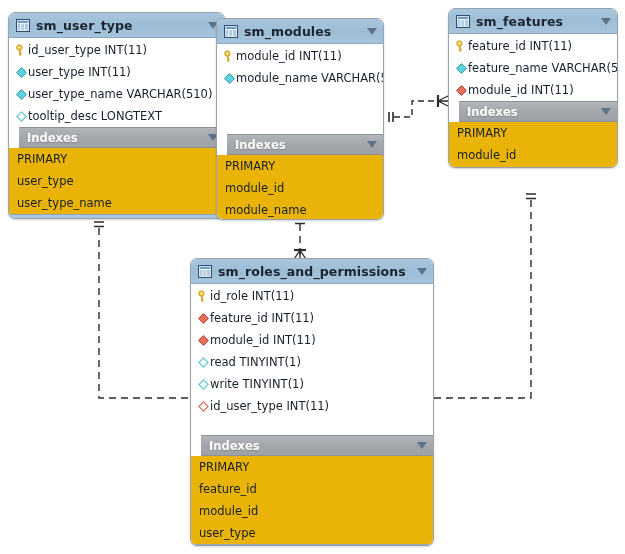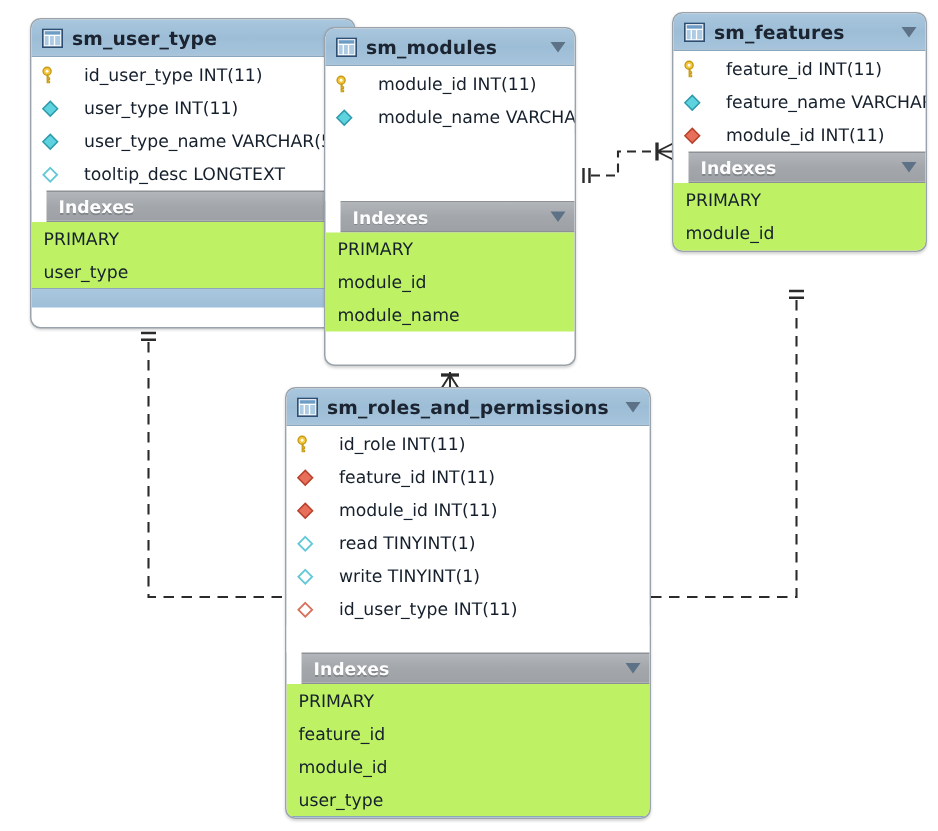--- a/index.html
+++ b/index.html
@@ -77,21 +77,21 @@
   .col-row {
     display: flex;
     align-items: center;
     height: 22px;
     padding-left: 6px;
     font-size: 11.5px;
     color: #16202c;
     white-space: nowrap;
   }
   .col-label {
-    margin-left: 16px;
+    margin-left: 0;
   }
   .col-spacer {
     background: #ffffff;
   }
 
   
   .gl {
     width: 13px;
     height: 13px;
     flex: 0 0 auto;
@@ -111,21 +111,21 @@
   }
   .idx-title {
     flex: 1;
     font-size: 11.5px;
     font-weight: bold;
     color: #fdfdfd;
     white-space: nowrap;
     text-shadow: 0 1px 0 rgba(0,0,0,0.18);
   }
   .idx-list {
-    background: #bef264;
+    background: #eab308;
   }
   .idx-row {
     height: 22px;
     line-height: 22px;
     padding-left: 8px;
     font-size: 11.5px;
     color: #16202c;
     white-space: nowrap;
   }
   .tbl-footer {
@@ -176,21 +176,21 @@
         <path d="M 526,194 L 536,194 M 526,198.5 L 536,198.5" stroke-width="1.6"></path>
 
         <path d="M 423,392 L 423,404" stroke-width="2.4"></path>
         <path d="M 423,398 L 411,392 M 423,398 L 411,404 M 423,398 L 411,398" stroke-width="1.3"></path>
       </g>
 
     </g>
   </svg>
 
   <div id="tables-layer">
-      <div class="tbl" style="left: 20px; top: 12px; width: 217px; height: 207px;">
+      <div class="tbl" style="left: 8px; top: 12px; width: 217px; height: 207px;">
         <div class="tbl-header">
           <svg class="tbl-icon" viewBox="0 0 14 13">
             <rect x="0.5" y="0.5" width="13" height="12" fill="#ffffff" stroke="#2d4f73" stroke-width="1.2"></rect>
             <rect x="1.8" y="1.8" width="10.4" height="2.3" fill="#6d9dc5"></rect>
             <rect x="1.8" y="5" width="2.6" height="6.2" fill="#aecbe4"></rect>
             <rect x="5.3" y="5" width="2.6" height="6.2" fill="#aecbe4"></rect>
             <rect x="8.8" y="5" width="3.4" height="6.2" fill="#aecbe4"></rect>
           </svg>
           <span class="tbl-title">sm_user_type</span>
           <span class="caret"></span>
@@ -223,24 +223,25 @@
             <span class="col-label">tooltip_desc LONGTEXT</span>
           </div>
         </div>
         <div class="idx-header">
           <span class="idx-title">Indexes</span>
           <span class="caret"></span>
         </div>
         <div class="idx-list">
           <div class="idx-row">PRIMARY</div>
           <div class="idx-row">user_type</div>
+          <div class="idx-row">user_type_name</div>
         </div>
         <div class="tbl-footer"></div>
       </div>
-      <div class="tbl" style="left: 216px; top: 18px; width: 168px; height: 226px;">
+      <div class="tbl" style="left: 216px; top: 18px; width: 168px; height: 202px;">
         <div class="tbl-header">
           <svg class="tbl-icon" viewBox="0 0 14 13">
             <rect x="0.5" y="0.5" width="13" height="12" fill="#ffffff" stroke="#2d4f73" stroke-width="1.2"></rect>
             <rect x="1.8" y="1.8" width="10.4" height="2.3" fill="#6d9dc5"></rect>
             <rect x="1.8" y="5" width="2.6" height="6.2" fill="#aecbe4"></rect>
             <rect x="5.3" y="5" width="2.6" height="6.2" fill="#aecbe4"></rect>
             <rect x="8.8" y="5" width="3.4" height="6.2" fill="#aecbe4"></rect>
           </svg>
           <span class="tbl-title">sm_modules</span>
           <span class="caret"></span>

